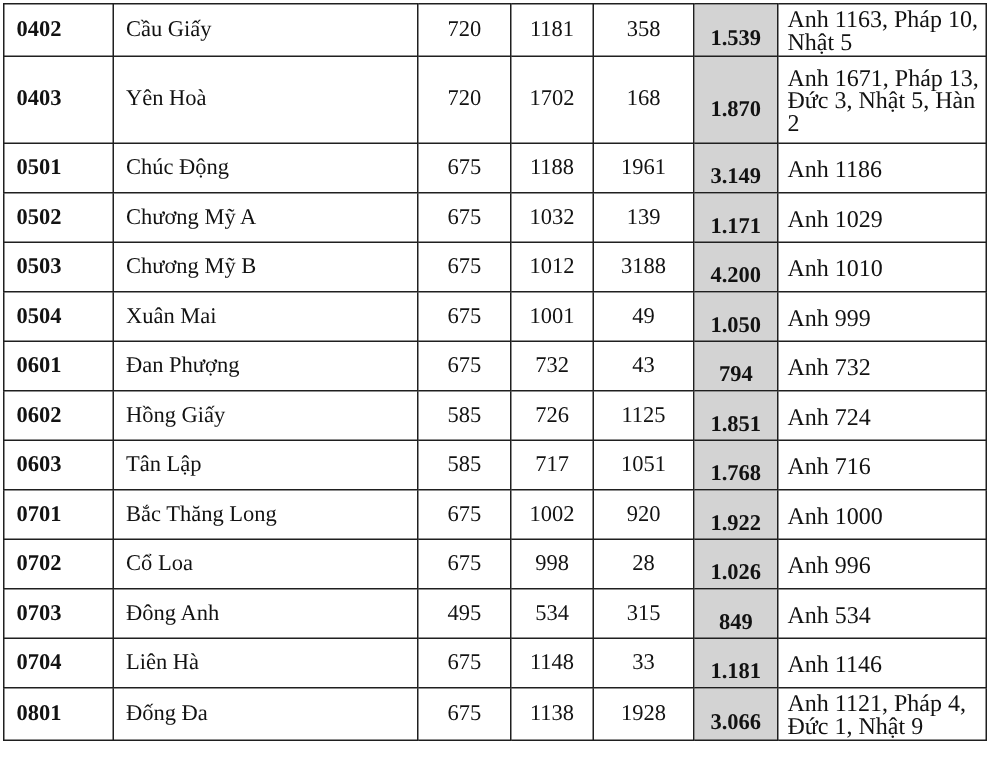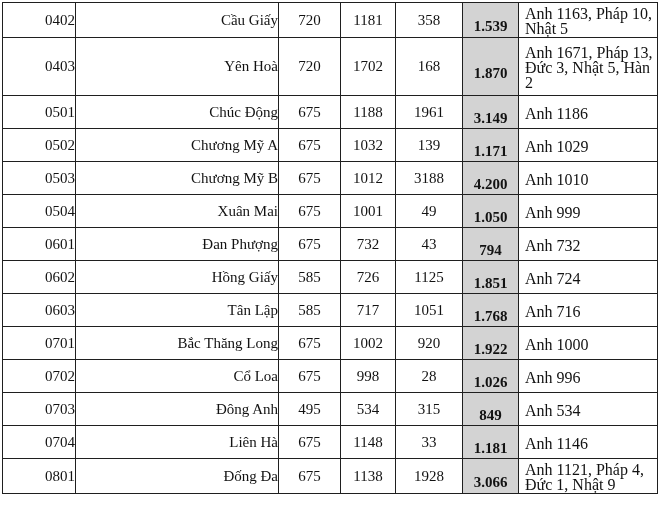--- a/index.html
+++ b/index.html
@@ -26,28 +26,28 @@
   }
   td{
     border:1px solid var(--border-color);
     font-size:15px;
     line-height:19px;
     vertical-align:middle;
     overflow:hidden;
   }
   td.c-code{
     width:73px;
-    font-weight:normal;
+    font-weight:bold;
     padding-left:8px;
-    text-align:right;
+    text-align:left;
   }
   td.c-name{
     width:203px;
     padding-left:8px;
-    text-align:right;
+    text-align:left;
   }
   td.c-num{
     text-align:center;
   }
   td.c-num1{width:62px;}
   td.c-num2{width:55px;border-radius:15px;}
   td.c-num3{width:67px;}
   td.c-score{
     width:56px;
     background:var(--score-bg);

